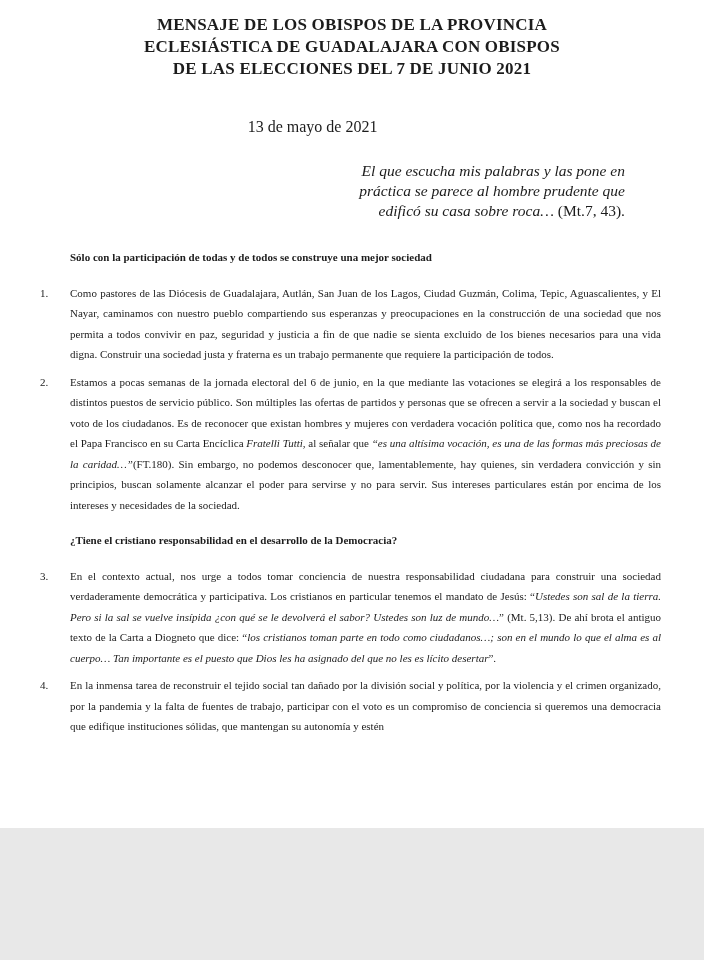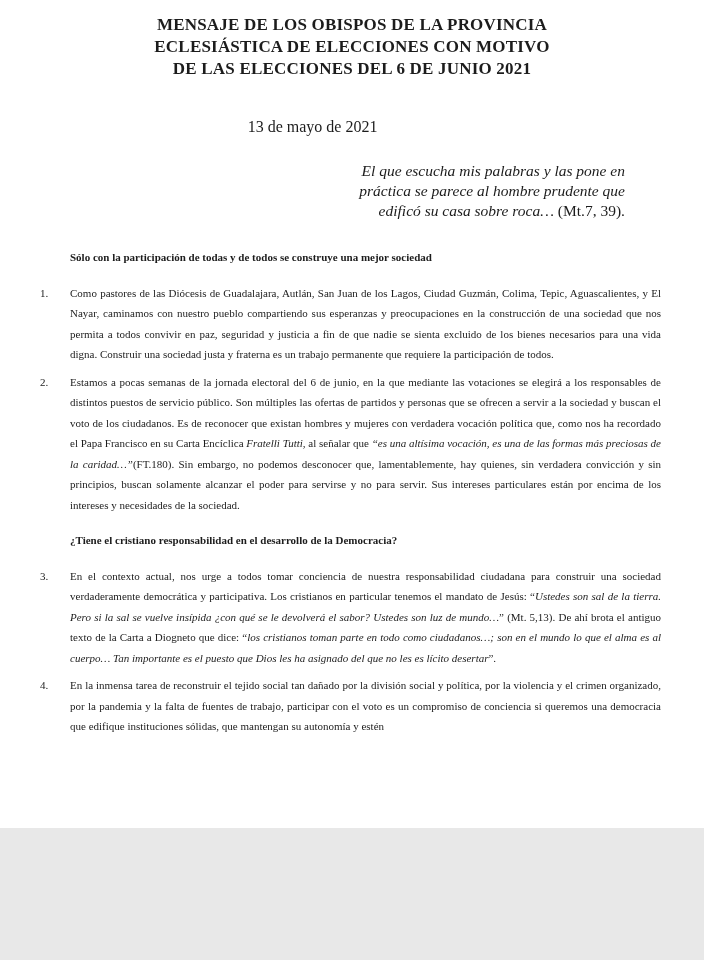--- a/index.html
+++ b/index.html
@@ -66,30 +66,30 @@
   .it { font-style: italic; }
   .rm { font-style: normal; }
 </style>
 </head>
 <body>
 
 <div class="page">
 
   <div class="title">
     <div>MENSAJE DE LOS OBISPOS DE LA PROVINCIA</div>
-    <div>ECLESIÁSTICA DE ELECCIONES CON MOTIVO</div>
-    <div>DE LAS ELECCIONES DEL 6 DE JUNIO 2021</div>
+    <div>ECLESIÁSTICA DE GUADALAJARA CON OBISPOS</div>
+    <div>DE LAS ELECCIONES DEL 7 DE JUNIO 2021</div>
   </div>
 
   <div class="date-line">13 de mayo de 2021</div>
 
   <div class="epigraph">
       <div><span class="it">El que escucha mis palabras y las pone en</span></div>
       <div><span class="it">práctica se parece al hombre prudente que</span></div>
-      <div><span class="it">edificó su casa sobre roca… </span><span class="rm">(Mt.7, 39).</span></div>
+      <div><span class="it">edificó su casa sobre roca… </span><span class="rm">(Mt.7, 43).</span></div>
     </div>
 
   <div class="doc-body">
       <div class="section-heading">Sólo con la participación de todas y de todos se construye una mejor sociedad</div>
       <div class="item">
         <div class="item-number">1.</div>
         <div class="item-text"><span class="rm">Como pastores de las Diócesis de Guadalajara, Autlán, San Juan de los Lagos, Ciudad Guzmán, Colima, Tepic, Aguascalientes, y El Nayar, caminamos con nuestro pueblo compartiendo sus esperanzas y preocupaciones en la construcción de una sociedad que nos permita a todos convivir en paz, seguridad y justicia a fin de que nadie se sienta excluido de los bienes necesarios para una vida digna. Construir una sociedad justa y fraterna es un trabajo permanente que requiere la participación de todos.</span></div>
       </div>
       <div class="item">
         <div class="item-number">2.</div>

